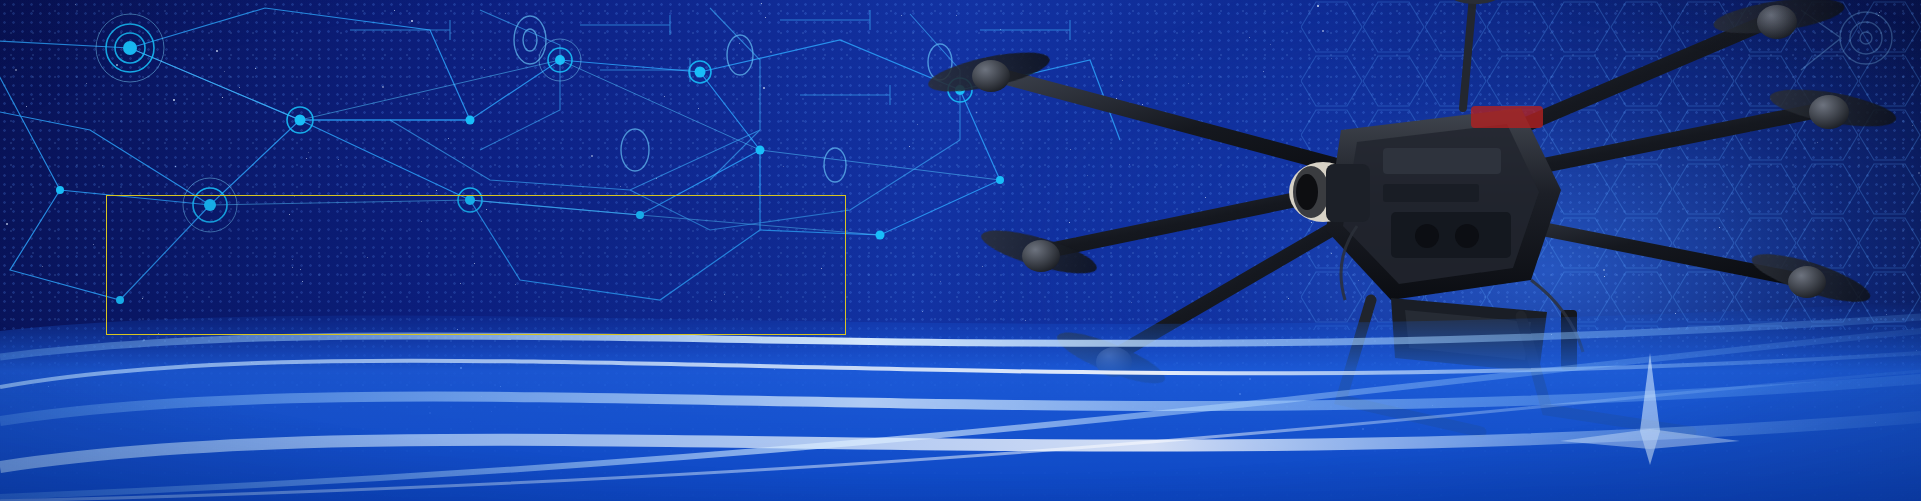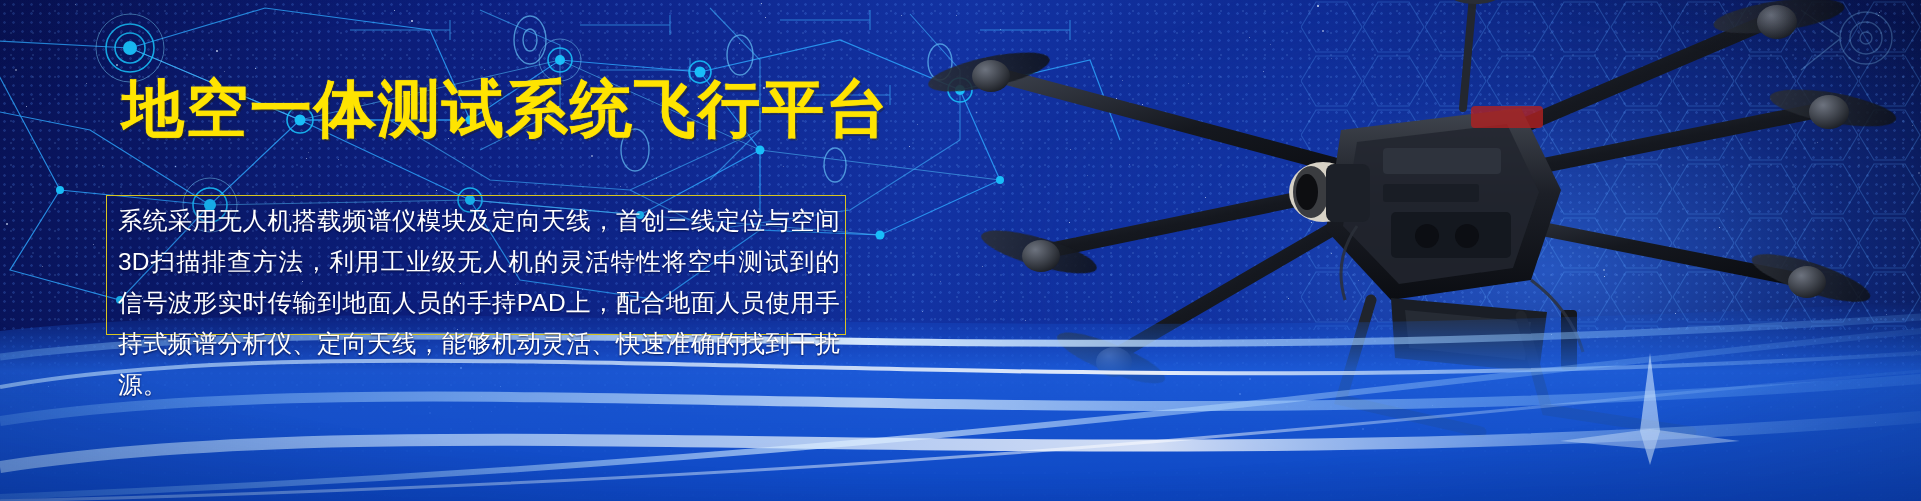--- a/index.html
+++ b/index.html
@@ -472,20 +472,18 @@
     <g opacity=".85">
       <path d="M1640 170 l10 -78 l10 78 l-10 34 z" fill="#cfe6ff" opacity=".7"></path>
       <path d="M1560 180 l90 -12 l90 12 l-90 8 z" fill="#cfe6ff" opacity=".55"></path>
     </g>
   </svg>
 
   <div class="bg-vignette"></div>
 
   <div class="content">
 
-    <div class="title">地空一体测试系统飞行平台</div>
 
     <div class="descbox"></div>
 
-    <div class="desc">系统采用无人机搭载频谱仪模块及定向天线，首创三线定位与空间3D扫描排查方法，利用工业级无人机的灵活特性将空中测试到的信号波形实时传输到地面人员的手持PAD上，配合地面人员使用手持式频谱分析仪、定向天线，能够机动灵活、快速准确的找到干扰源。</div>
 
   </div>
 </div>
 
 </body></html>

